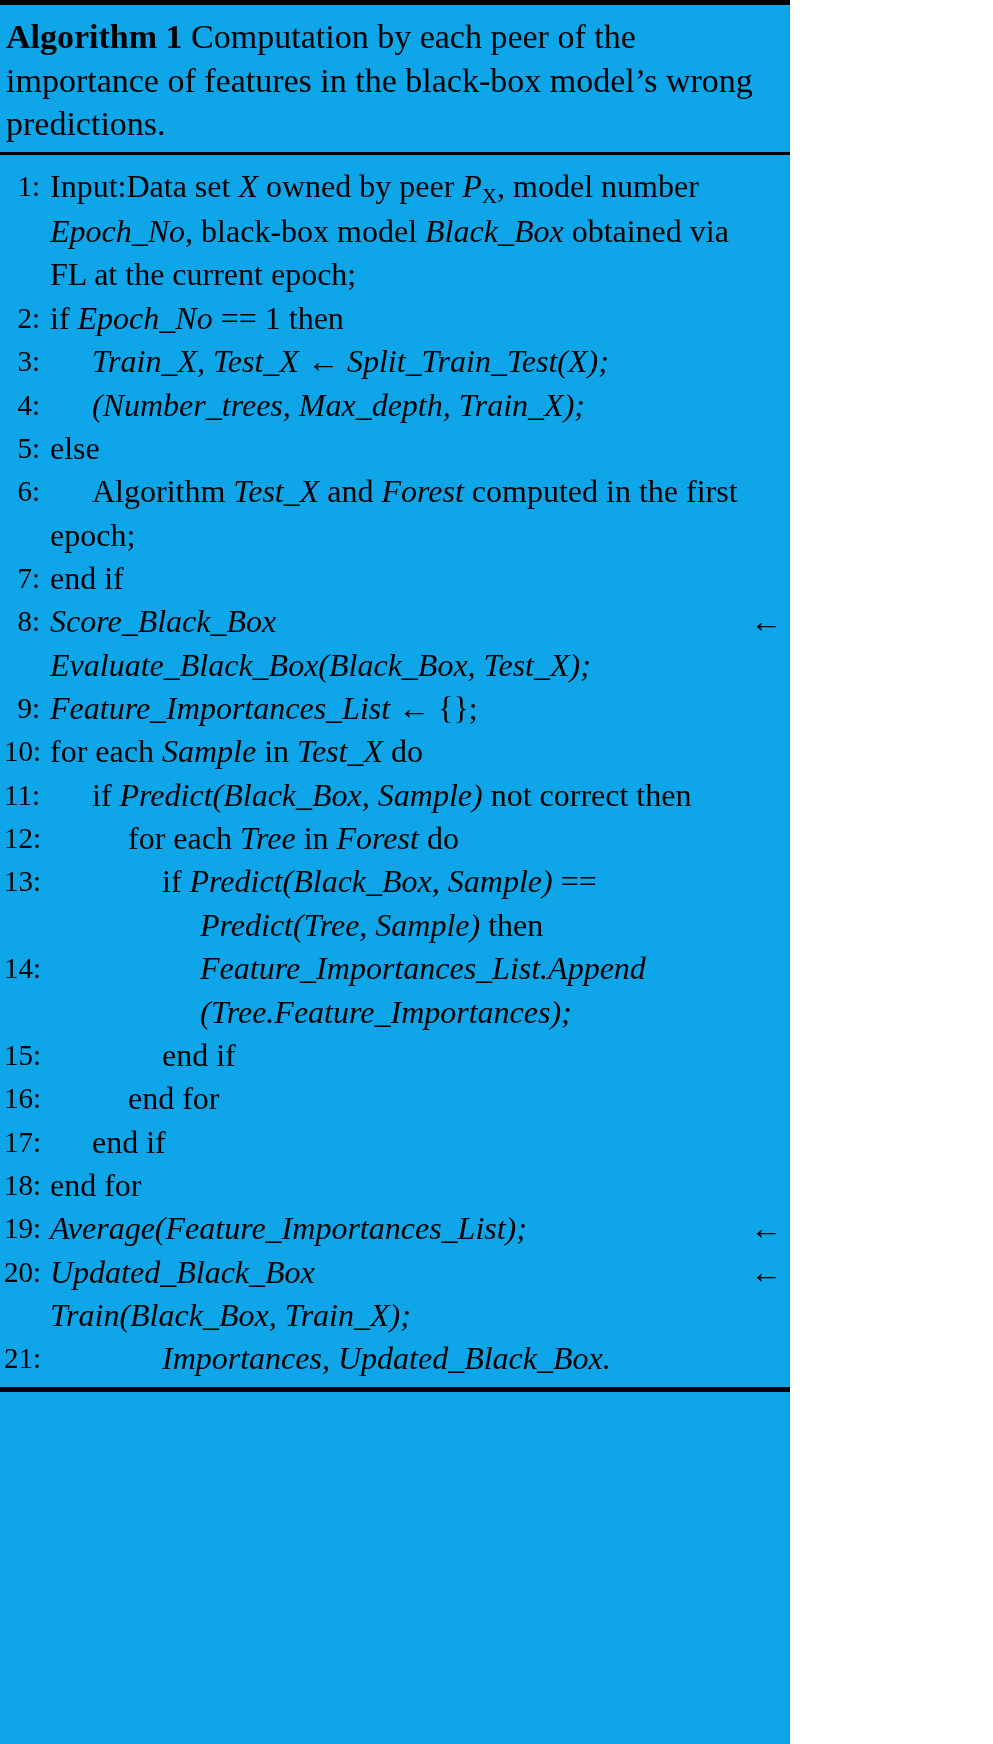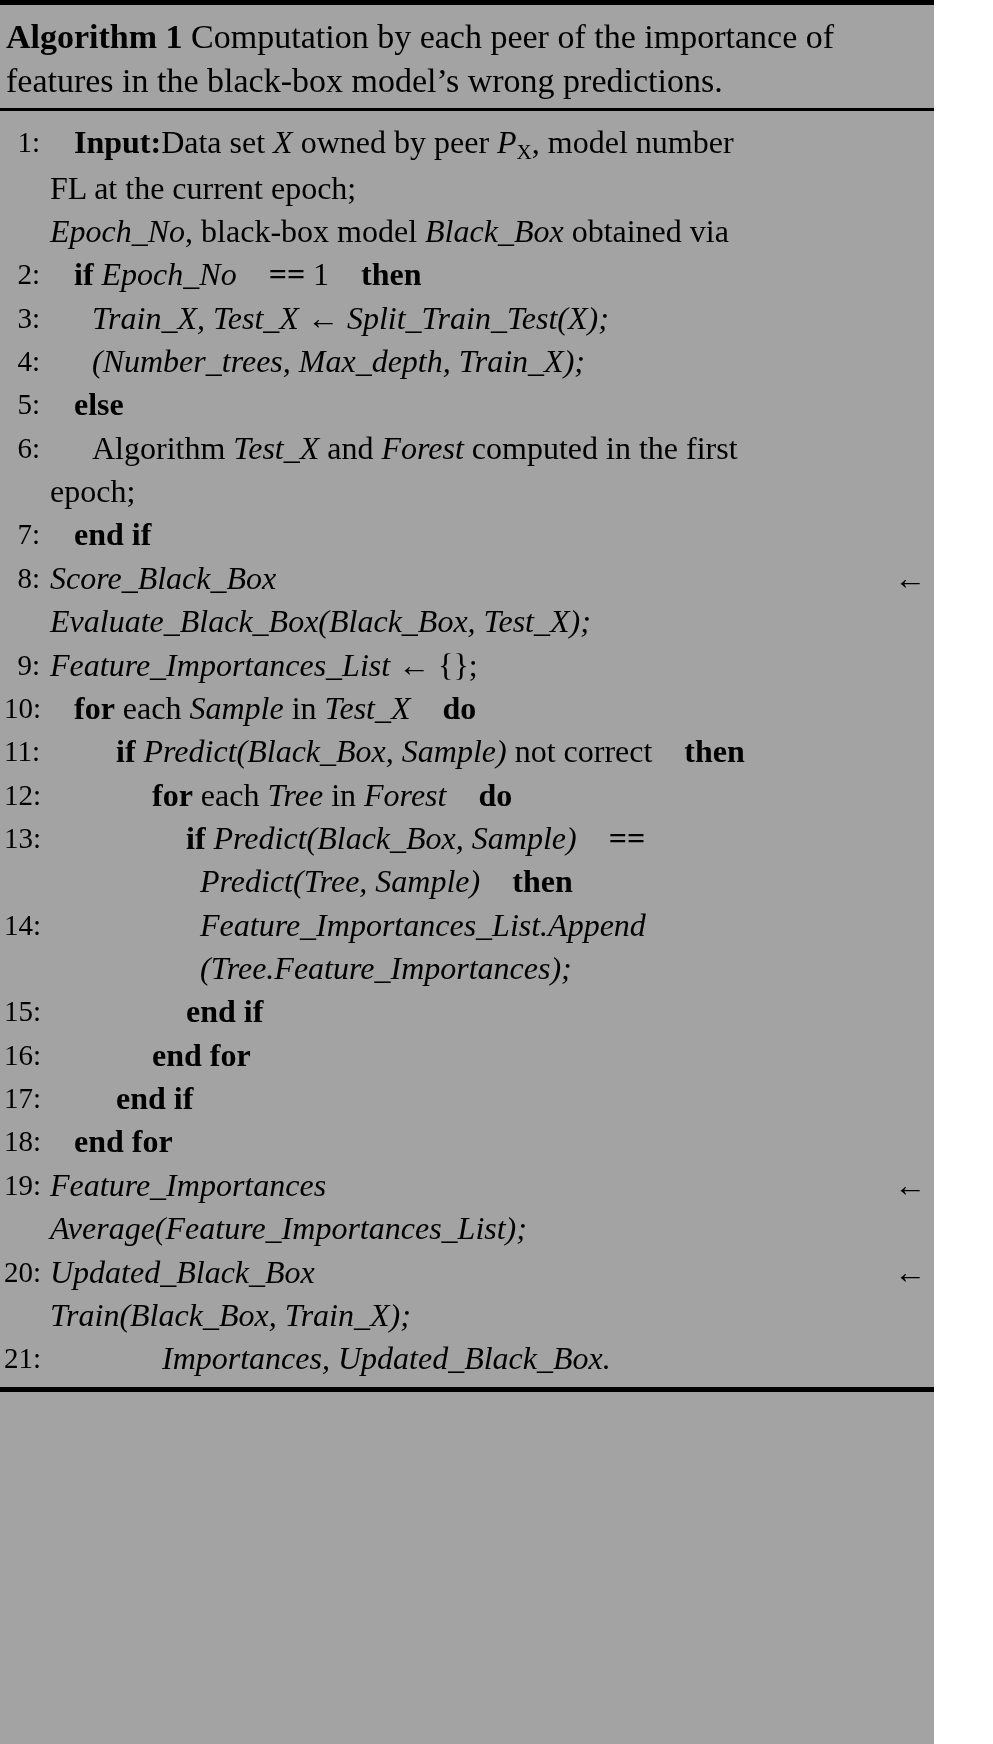--- a/index.html
+++ b/index.html
@@ -5,24 +5,24 @@
   html, body {
     margin: 0;
     padding: 0;
     background: #ffffff;
   }
   body {
     font-family: "Liberation Serif", "DejaVu Serif", serif;
     color: #000000;
   }
   #algorithm-figure {
-    width: 934px;
+    width: 790px;
     height: 1744px;
     box-sizing: border-box;
-    background: #a3a3a3;
+    background: #0ea5e9;
     position: relative;
     overflow: hidden;
   }
 
   
   .rule-thick {
     height: 5px;
     background: #000000;
     width: 100%;
   }
@@ -81,21 +81,21 @@
   }
 
   
   .ind-0 { padding-left: 0px; }
   .ind-1 { padding-left: 42px; }
   .ind-2 { padding-left: 78px; }
   .ind-3 { padding-left: 112px; }
   .ind-4 { padding-left: 150px; }
 
   
-  .kw { font-weight: bold; margin-left: 24px; }
+  .kw { font-weight: normal; }
   .var {
     font-style: italic;
     font-family: "Liberation Serif", "DejaVu Serif", serif;
   }
   .rm { font-style: normal; margin-top: 23px; }
   .sub {
     font-size: 0.66em;
     vertical-align: -0.28em;
     font-style: normal;
   }
@@ -122,22 +122,22 @@
   </div>
 
   <div class="rule-thin"></div>
 
   <div class="alg-body">
 
     <div class="alg-line">
       <span class="line-no">1:</span>
       <span class="line-content">
         <span class="seg-row ind-0"><span class="kw">Input:</span><span class="rm">Data set </span><span class="var">X</span><span class="rm"> owned by peer </span><span class="var">P</span><span class="sub">X</span><span class="rm">, model number</span></span>
+        <span class="cont ind-0"><span class="var">Epoch_No</span><span class="rm">, black-box model </span><span class="var">Black_Box</span><span class="rm"> obtained via</span></span>
         <span class="cont ind-0">FL at the current epoch;</span>
-        <span class="cont ind-0"><span class="var">Epoch_No</span><span class="rm">, black-box model </span><span class="var">Black_Box</span><span class="rm"> obtained via</span></span>
       </span>
     </div>
 
     <div class="alg-line">
       <span class="line-no">2:</span>
       <span class="line-content">
         <span class="seg-row ind-0"><span class="kw">if</span>&nbsp;<span class="var">Epoch_No</span>&nbsp;<span class="kw">==</span>&nbsp;<span class="rm">1</span>&nbsp;<span class="kw">then</span></span>
       </span>
     </div>
 
@@ -253,21 +253,21 @@
     <div class="alg-line">
       <span class="line-no">18:</span>
       <span class="line-content">
         <span class="seg-row ind-0 kw">end for</span>
       </span>
     </div>
 
     <div class="alg-line">
       <span class="line-no">19:</span>
       <span class="line-content">
-        <span class="seg-row ind-0"><span class="var">Feature_Importances</span><span class="arrow-right">←</span></span>
+        <span class="seg-row ind-0"><span class="arrow-right">←</span></span>
         <span class="cont ind-0"><span class="var">Average</span><span class="var">(</span><span class="var">Feature_Importances_List</span><span class="var">);</span></span>
       </span>
     </div>
 
     <div class="alg-line">
       <span class="line-no">20:</span>
       <span class="line-content">
         <span class="seg-row ind-0"><span class="var">Updated_Black_Box</span><span class="arrow-right">←</span></span>
         <span class="cont ind-0"><span class="var">Train</span><span class="var">(</span><span class="var">Black_Box</span><span class="var">, </span><span class="var">Train_X</span><span class="var">);</span></span>
       </span>

